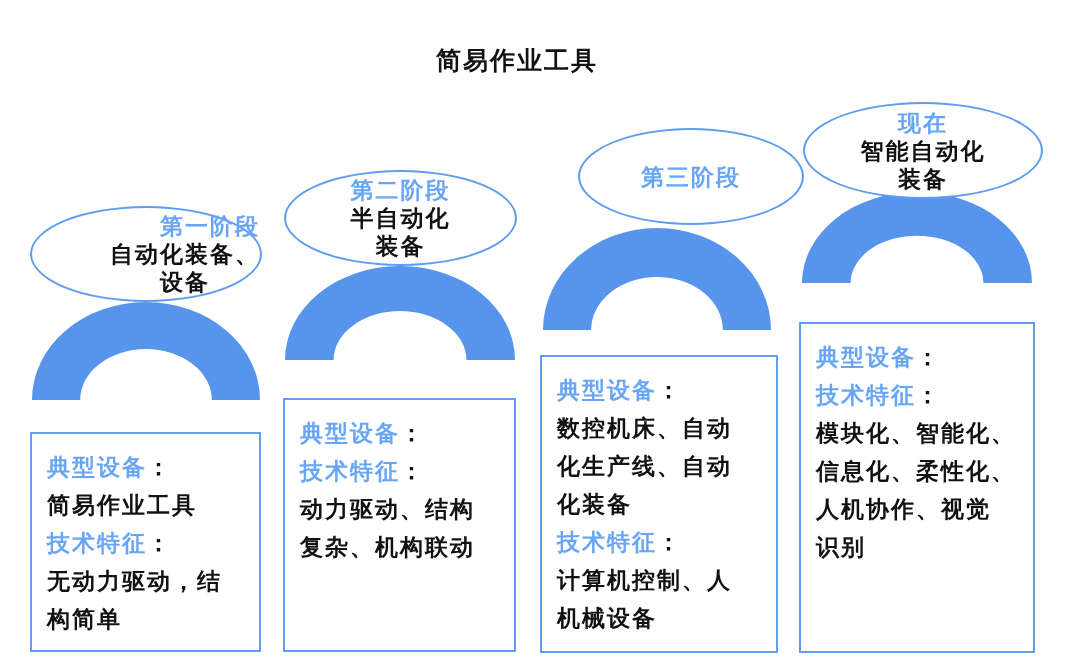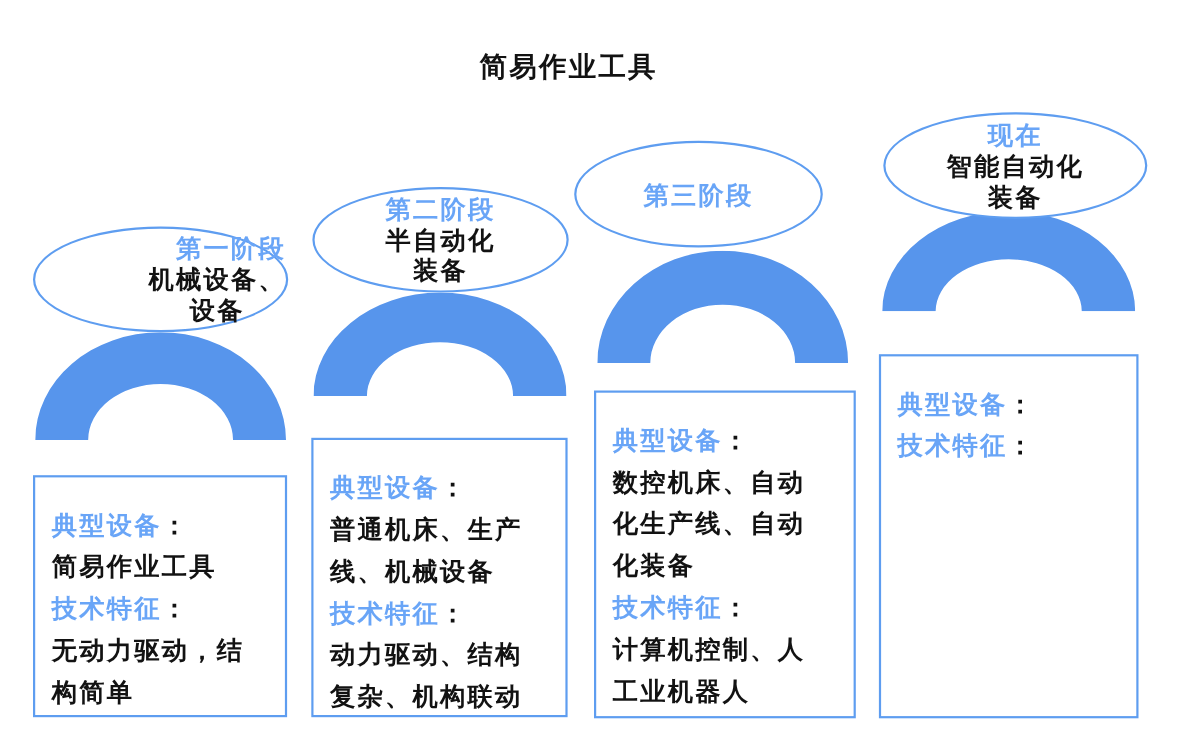--- a/index.html
+++ b/index.html
@@ -30,39 +30,39 @@
     letter-spacing:2px;font-weight:600;
     z-index:3;
   }
   .stage-label{color:var(--label-blue,#69A5F7);}
   .stage-name{color:var(--text-black,#121212);white-space:pre-line;}
   .arch{z-index:1;}
   .arch path{fill:var(--arch-fill,#5795EC);}
   .info-box{
     border:2px solid var(--outline,#5E9DF0);
     background:#ffffff;
-    padding:24px 15px;
+    padding:14px 15px;
     font-size:23px;line-height:38px;
     letter-spacing:2px;font-weight:600;
     z-index:2;
   }
   .heading{color:var(--label-blue,#69A5F7);}
   .colon{color:var(--text-black,#121212);}
   .body-text{color:var(--text-black,#121212);white-space:pre-line;}
 </style>
 </head>
 <body>
 
 <div id="canvas">
 
   <div class="abs title">简易作业工具</div>
 
   <div class="abs ellipse" style="left:30px;top:206px;width:232px;height:96px;align-items:flex-end;">
     <div class="stage-label">第一阶段</div>
-    <div class="stage-name">机械设备、
+    <div class="stage-name">自动化装备、
 设备</div>
   </div>
   <svg class="abs arch" style="left:32px;top:302px;" width="228" height="98" viewBox="0 0 232 100" preserveAspectRatio="none">
     <path d="M0 100 A116 100 0 0 1 232 100 L183 100 A67 52 0 0 0 49 100 Z"></path>
   </svg>
   <div class="abs info-box" style="left:30px;top:432px;width:231px;height:220px;">
     <div><span class="heading">典型设备</span><span class="colon">：</span></div>
     <div class="body-text">简易作业工具</div>
     <div><span class="heading">技术特征</span><span class="colon">：</span></div>
     <div class="body-text">无动力驱动，结
@@ -72,49 +72,51 @@
   <div class="abs ellipse" style="left:284px;top:170px;width:233px;height:96px;">
     <div class="stage-label">第二阶段</div>
     <div class="stage-name">半自动化
 装备</div>
   </div>
   <svg class="abs arch" style="left:285px;top:266px;" width="230" height="94" viewBox="0 0 232 100" preserveAspectRatio="none">
     <path d="M0 100 A116 100 0 0 1 232 100 L183 100 A67 52 0 0 0 49 100 Z"></path>
   </svg>
   <div class="abs info-box" style="left:283px;top:398px;width:233px;height:254px;">
     <div><span class="heading">典型设备</span><span class="colon">：</span></div>
-    <div class="body-text">普通机床、生产
-线、机械设备</div>
     <div><span class="heading">技术特征</span><span class="colon">：</span></div>
     <div class="body-text">动力驱动、结构
 复杂、机构联动</div>
   </div>
 
-  <div class="abs ellipse" style="left:522px;top:128px;width:226px;height:97px;">
+  <div class="abs ellipse" style="left:578px;top:128px;width:226px;height:97px;">
     <div class="stage-label">第三阶段</div>
   </div>
   <svg class="abs arch" style="left:543px;top:228px;" width="228" height="102" viewBox="0 0 232 100" preserveAspectRatio="none">
     <path d="M0 100 A116 100 0 0 1 232 100 L183 100 A67 52 0 0 0 49 100 Z"></path>
   </svg>
   <div class="abs info-box" style="left:540px;top:355px;width:238px;height:298px;">
     <div><span class="heading">典型设备</span><span class="colon">：</span></div>
     <div class="body-text">数控机床、自动
 化生产线、自动
 化装备</div>
     <div><span class="heading">技术特征</span><span class="colon">：</span></div>
     <div class="body-text">计算机控制、人
-工业机器人</div>
+机械设备</div>
   </div>
 
   <div class="abs ellipse" style="left:803px;top:102px;width:240px;height:97px;">
     <div class="stage-label">现在</div>
     <div class="stage-name">智能自动化
 装备</div>
   </div>
   <svg class="abs arch" style="left:802px;top:192px;" width="230" height="91" viewBox="0 0 232 100" preserveAspectRatio="none">
     <path d="M0 100 A116 100 0 0 1 232 100 L183 100 A67 52 0 0 0 49 100 Z"></path>
   </svg>
   <div class="abs info-box" style="left:799px;top:322px;width:236px;height:331px;">
     <div><span class="heading">典型设备</span><span class="colon">：</span></div>
     <div><span class="heading">技术特征</span><span class="colon">：</span></div>
+    <div class="body-text">模块化、智能化、
+信息化、柔性化、
+人机协作、视觉
+识别</div>
   </div>
 
 </div>
 
 </body></html>

